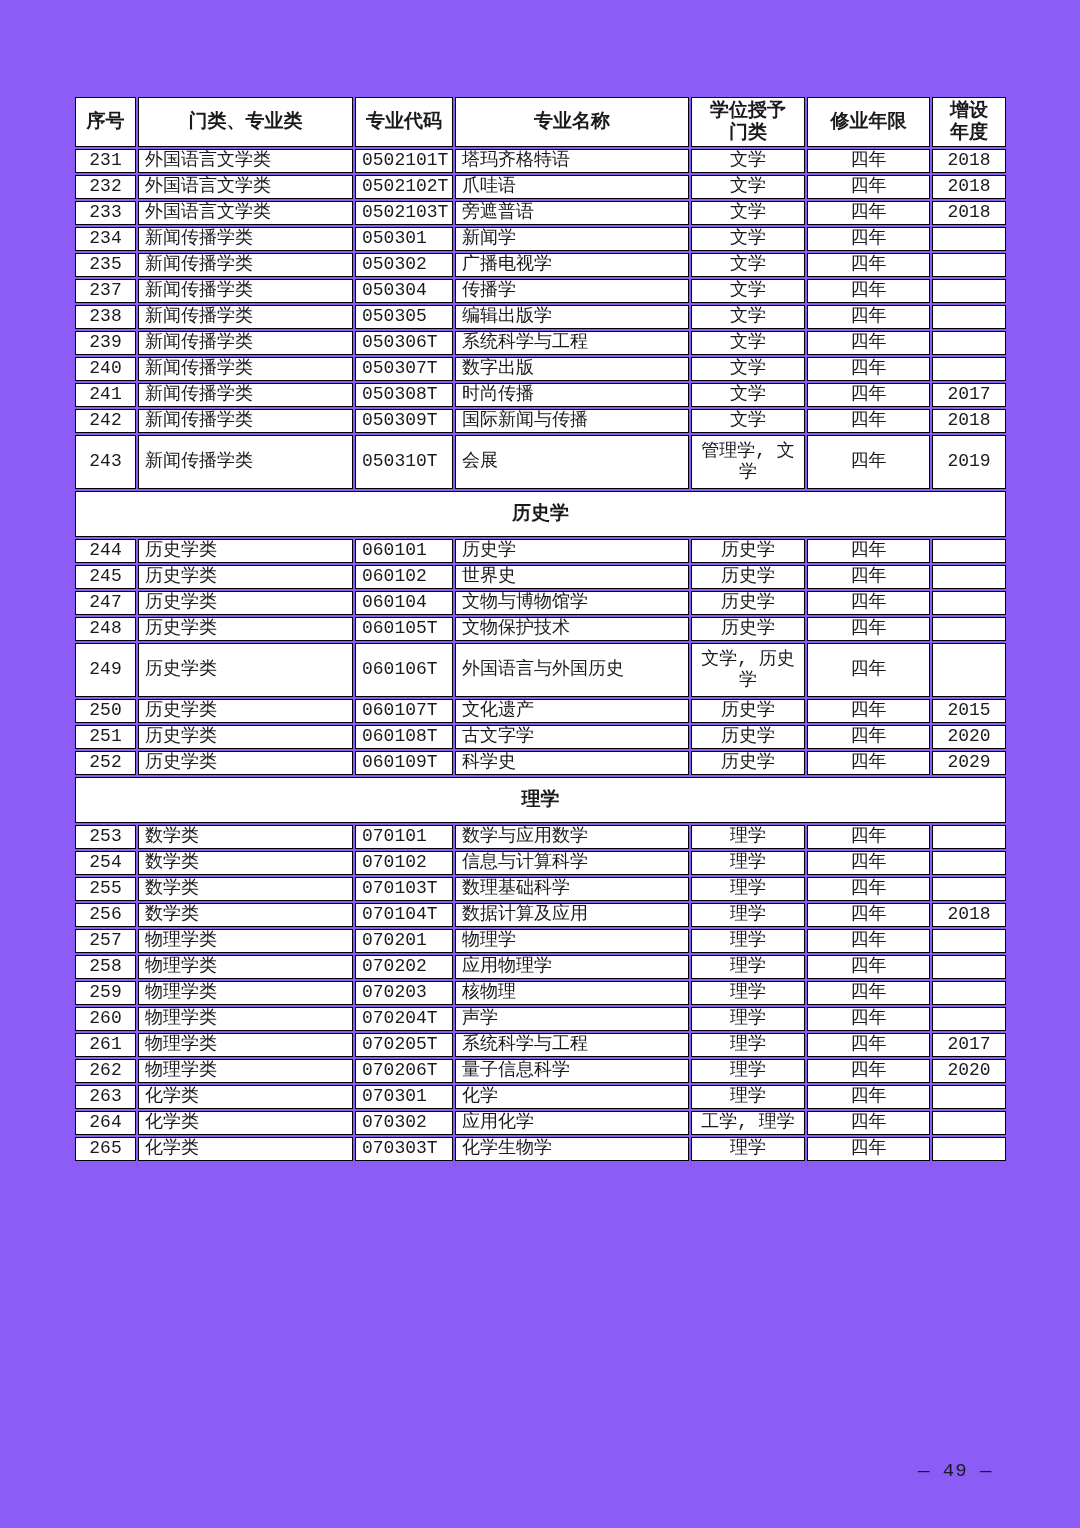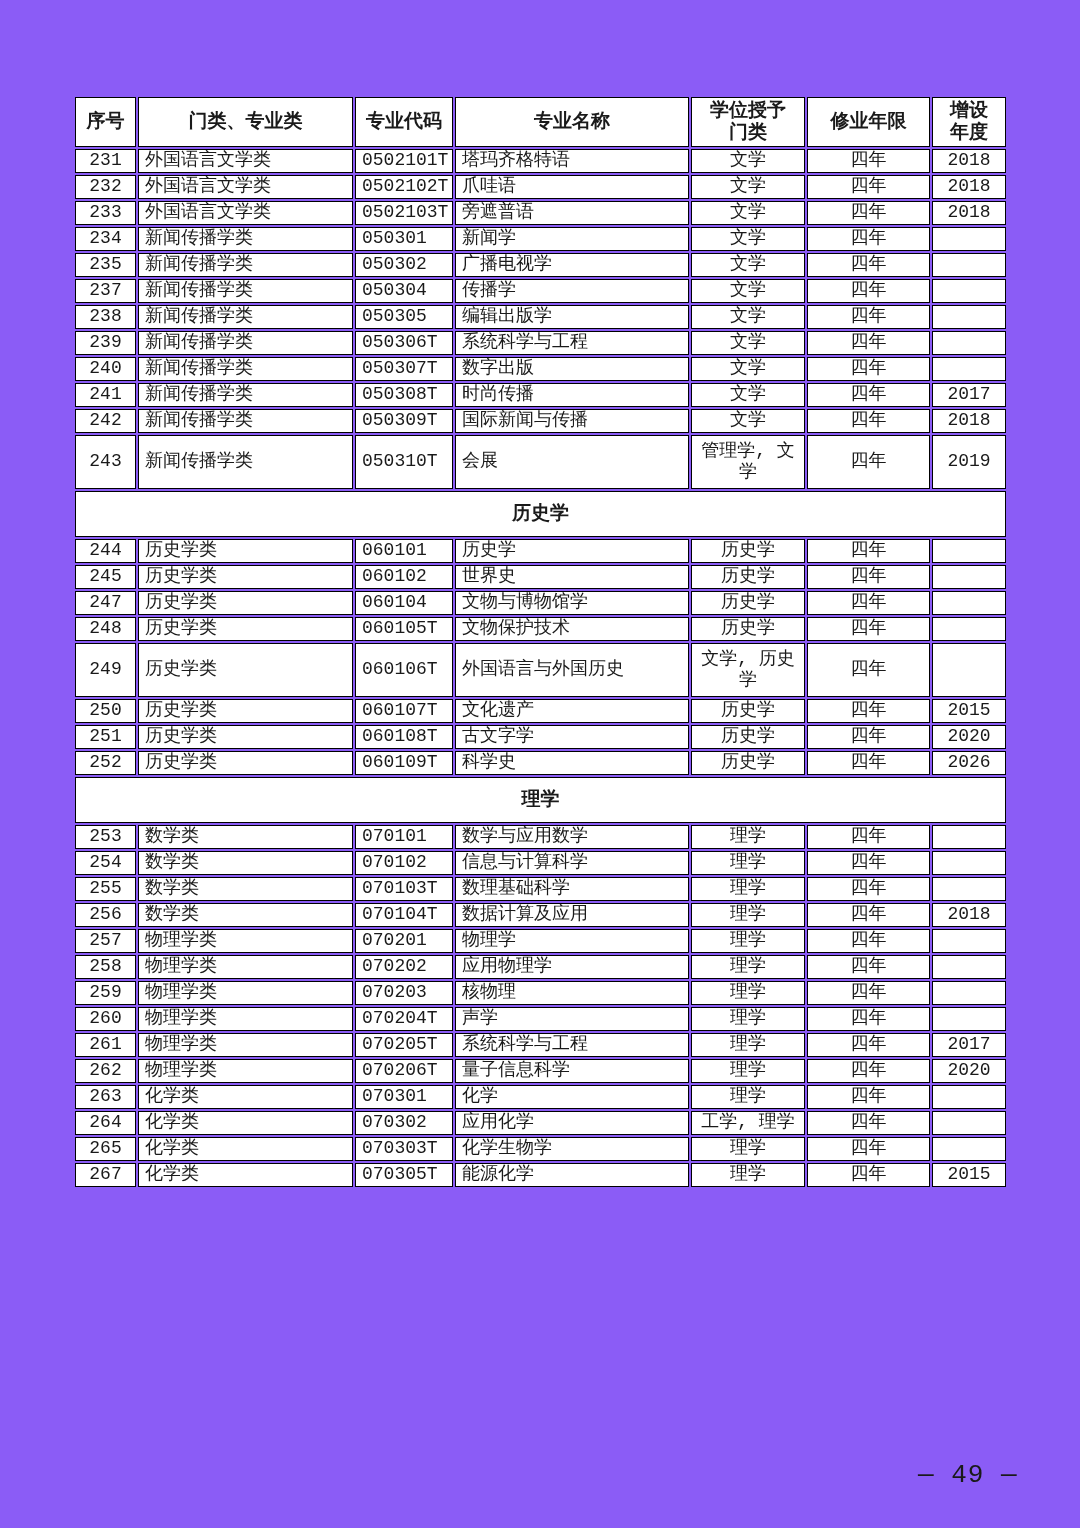--- a/index.html
+++ b/index.html
@@ -58,21 +58,21 @@
   tr.normal td:nth-child(2), tr.tall td:nth-child(2),
   tr.normal td:nth-child(3), tr.tall td:nth-child(3),
   tr.normal td:nth-child(4), tr.tall td:nth-child(4) {
     text-align: left;
     padding-left: 6px;
   }
   .page-number {
     position: absolute;
     left: 918px;
     top: 1460px;
-    font-size: 26px;
+    font-size: 19px;
     color: #1a1a1a;
     letter-spacing: 1px;
     white-space: nowrap;
   }
 </style>
 </head>
 <body>
 
 <div class="page">
 
@@ -272,21 +272,21 @@
           <td>四年</td>
           <td>2020</td>
         </tr>
         <tr class="normal">
           <td>252</td>
           <td>历史学类</td>
           <td>060109T</td>
           <td>科学史</td>
           <td>历史学</td>
           <td>四年</td>
-          <td>2026</td>
+          <td>2029</td>
         </tr>
         <tr class="section">
           <td colspan="7">理学</td>
         </tr>
         <tr class="normal">
           <td>253</td>
           <td>数学类</td>
           <td>070101</td>
           <td>数学与应用数学</td>
           <td>理学</td>
@@ -393,28 +393,19 @@
           <td></td>
         </tr>
         <tr class="normal">
           <td>265</td>
           <td>化学类</td>
           <td>070303T</td>
           <td>化学生物学</td>
           <td>理学</td>
           <td>四年</td>
           <td></td>
-        </tr>
-        <tr class="normal">
-          <td>267</td>
-          <td>化学类</td>
-          <td>070305T</td>
-          <td>能源化学</td>
-          <td>理学</td>
-          <td>四年</td>
-          <td>2015</td>
         </tr>
       </tbody>
   </table>
 
   <div class="page-number">— 49 —</div>
 
 </div>
 
 </body></html>

